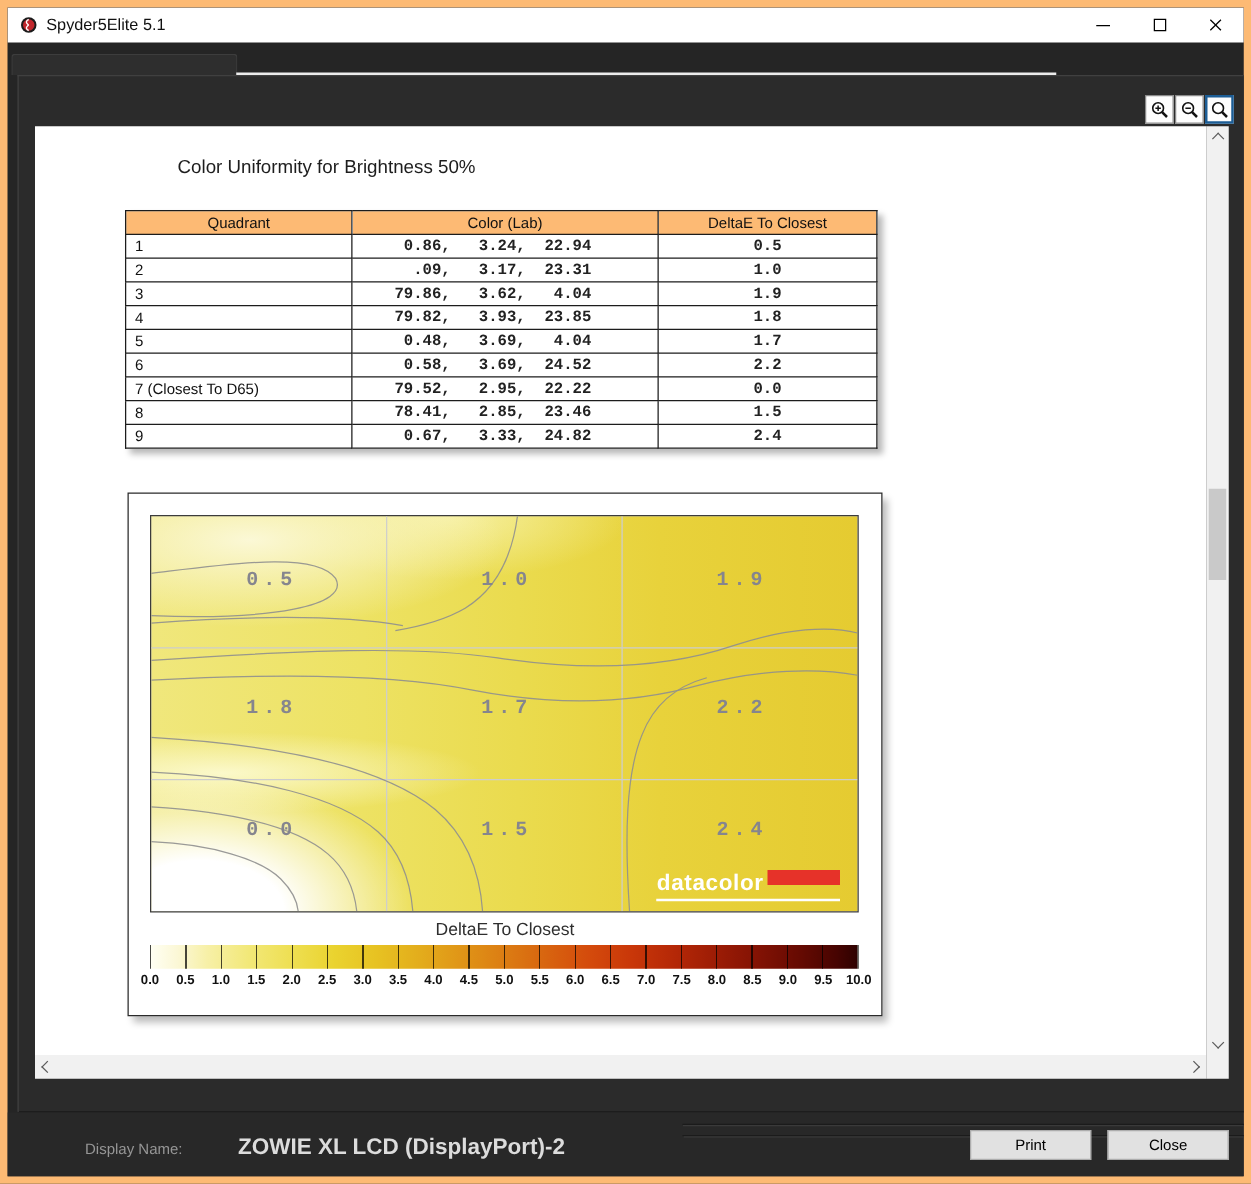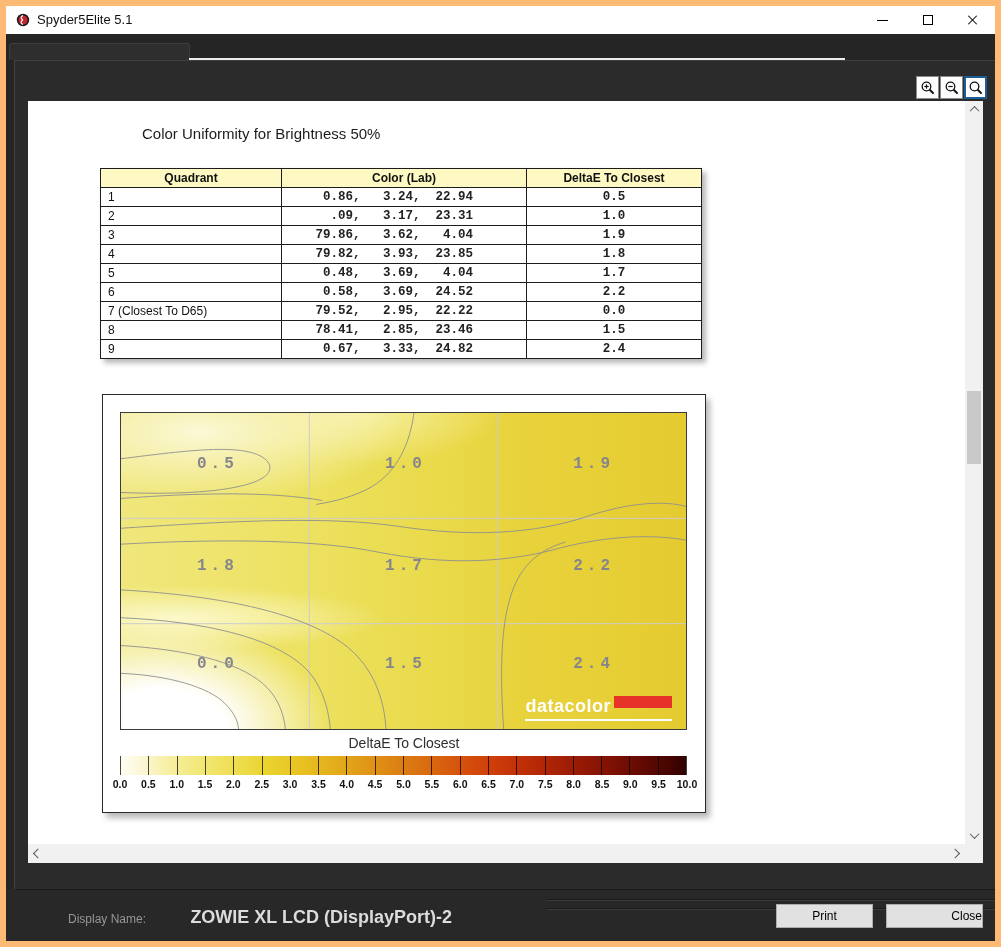--- a/index.html
+++ b/index.html
@@ -34,21 +34,21 @@
   .zoom-btn { width:23px; height:23px; background:#fdfdfd; border:1px solid #8a8a8a;
     display:flex; align-items:center; justify-content:center; }
   .zoom-btn.selected { border:2px solid #1c5d95; }
   
   .content { position:absolute; left:22px; top:95px; width:937px; height:743px; background:#fff; }
   .report-title { position:absolute; left:98px; top:24px; font-size:15px; color:#1d1d1d;margin-left:16px; }
   
   .uni-table { position:absolute; left:72px; top:67px; border-collapse:collapse; table-layout:fixed;
     box-shadow:4px 4px 5px rgba(0,0,0,0.28); background:#fff; }
   .uni-table th, .uni-table td { border:1px solid #1c1c1c; height:19px; overflow:hidden; }
-  .uni-table th { background:#fef9c3; font-weight:700; font-size:12px; color:#111; }
+  .uni-table th { background:#fdba74; font-weight:400; font-size:12px; color:#111; }
   .col-quadrant { width:181px; } .col-lab { width:245px; } .col-delta { width:175px; }
   td.quadrant { font-size:12px; color:#111; padding-left:7px; text-align:left; }
   td.lab { font-family:"Liberation Mono", monospace; font-size:12.5px; font-weight:700; color:#222;
     white-space:pre; padding-left:26px; }
   td.delta { font-family:"Liberation Mono", monospace; font-size:12.5px; font-weight:700; color:#222; text-align:center; }
   
   .map-card { position:absolute; left:74px; top:293px; width:604px; height:419px; background:#fff;
     border:1px solid #2a2a2a; box-shadow:4px 5px 6px rgba(0,0,0,0.28); }
   .map-area { position:absolute; left:17px; top:17px; width:567px; height:318px; border:1px solid #3c3c3c;
     background:
@@ -94,21 +94,21 @@
   .sb-corner { position:absolute; left:959px; top:838px; width:18px; height:19px; background:#f1f1f1; }
   
   .statusbar { position:absolute; left:0; top:884px; width:100%; height:61px; background:#282828; }
   .status-text { position:absolute; left:62px; top:17px; font-size:12px; color:#969696; }
   .status-text b { color:#dcdcdc; font-size:18px;margin-left:41px; }
   .groove { position:absolute; left:540px; top:9px; width:455px; height:10px;
     border-top:1px solid #1b1b1b; border-bottom:1px solid #1b1b1b;
     box-shadow:0 1px 0 #3a3a3a inset, 0 2px 0 -1px #3a3a3a; }
   .action-btn { position:absolute; top:14px; width:97px; height:24px; background:#e1e1e1;
     border:1px solid #adadad; font-size:12px; color:#000; text-align:center; line-height:22px; }
-  .btn-print { left:770px; } .btn-close { left:880px;text-align:right; }
+  .btn-print { left:770px; } .btn-close { left:880px; }
 </style>
 </head>
 <body>
 
 <div class="window">
 
   <div class="titlebar">
     <svg class="app-icon" viewBox="0 0 16 16">
       <circle cx="8" cy="8" r="6.2" fill="#1b1b1b"></circle>
       <circle cx="8" cy="8" r="4.6" fill="#c1272d"></circle>

